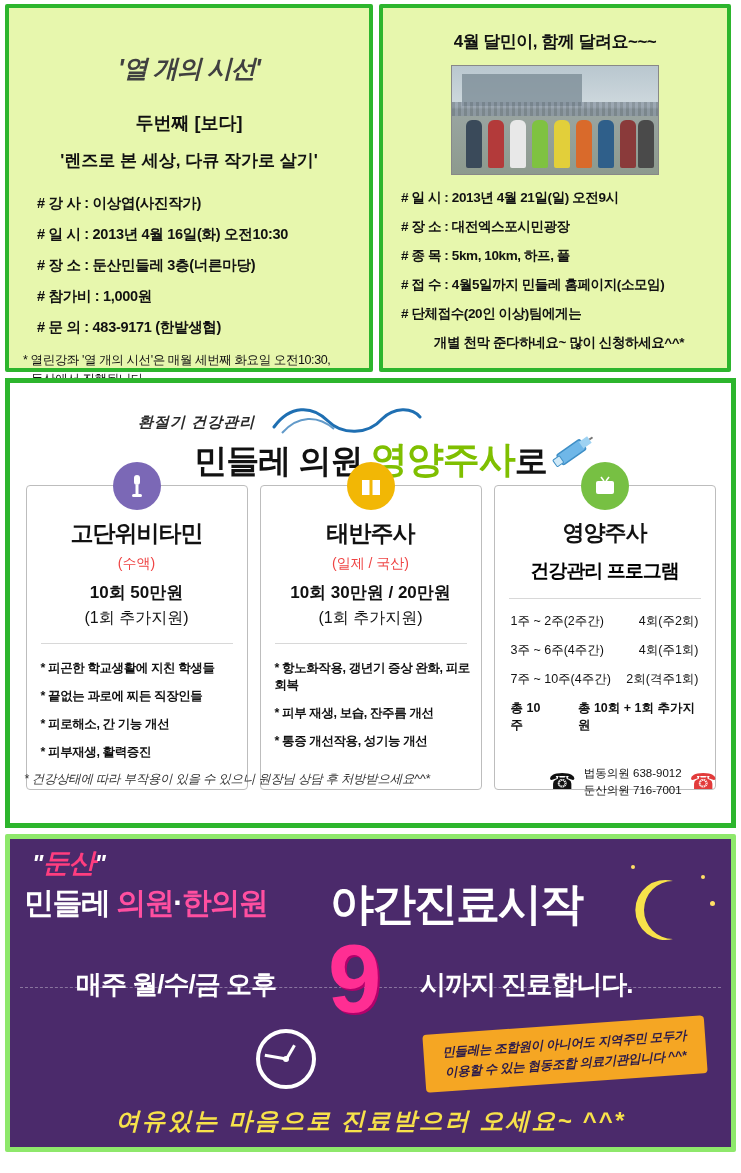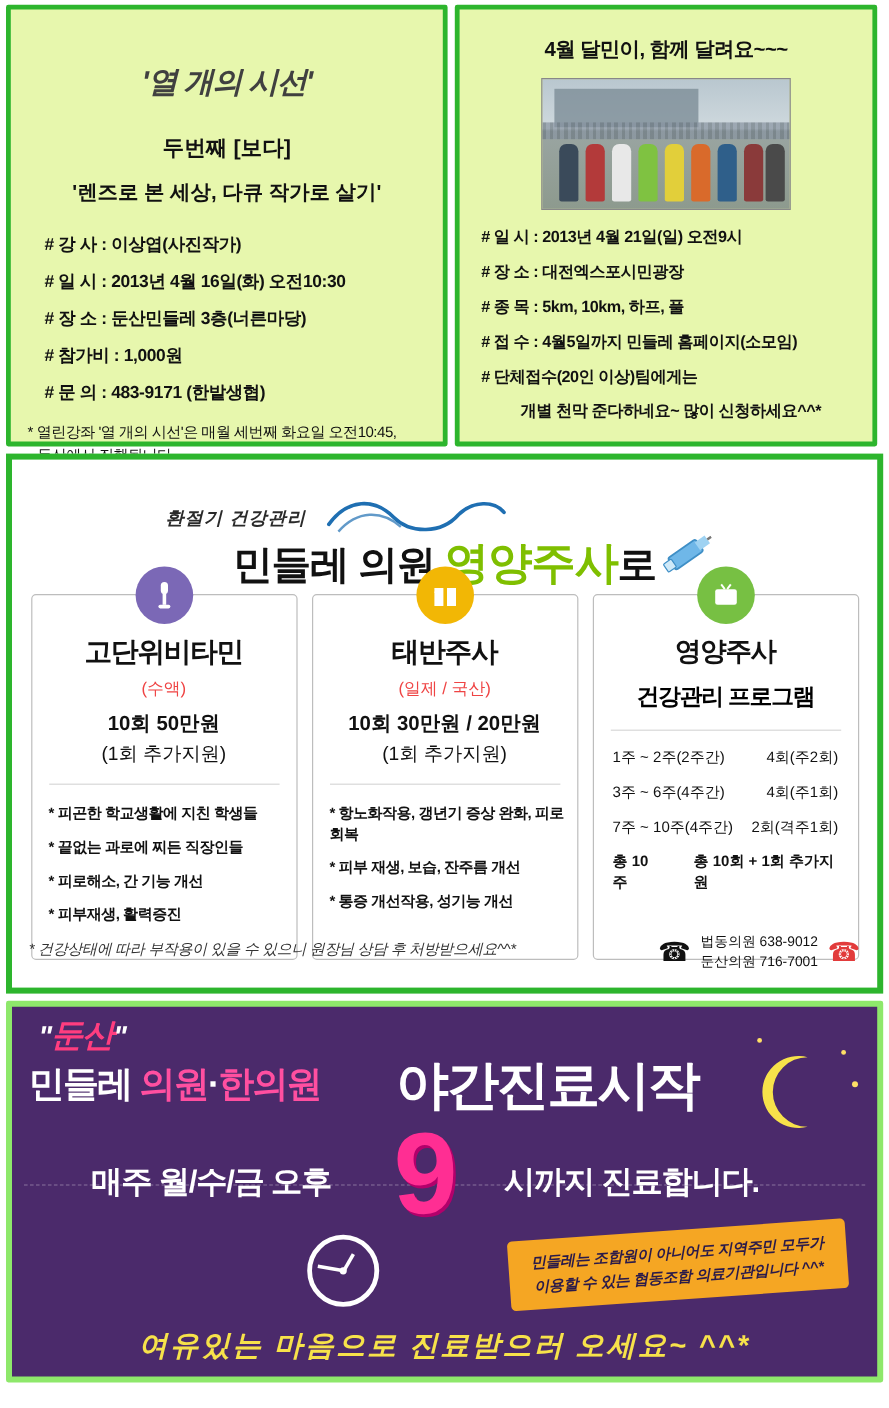--- a/index.html
+++ b/index.html
@@ -97,21 +97,21 @@
   }
   .r-last { text-align: center; font-size: 13.5px; font-weight: bold; color: #111; letter-spacing: -0.4px; }
 
   
   .mid {
     margin: 6px 5px 0 5px;
     border: 5px solid #2db52d;
     background: #ffffff;
     height: 450px;
     position: relative;
-    padding: 24px 10px;
+    padding: 14px 10px;
   }
   .mid-head { position: relative; height: 86px; }
   .script-small {
     position: absolute; left: 118px; top: 16px;
     font-size: 15px; font-weight: bold; color: #2a2a2a;
     font-style: italic; letter-spacing: 1px;
   }
   .wave {
     position: absolute; left: 252px; top: 4px; width: 150px; height: 34px;
   }
@@ -157,21 +157,21 @@
     letter-spacing: -0.4px; font-weight: bold;
   }
   .bullets li:before { content: "* "; }
   .card3 h3 { font-size: 22px; }
   .card3 .prog { text-align: center; font-size: 19px; font-weight: bold; margin-top: 10px; letter-spacing: -1px; }
   .sched { margin-top: 14px; padding: 0 6px; }
   .sched-row { display: flex; justify-content: space-between; font-size: 12.5px; margin-bottom: 12px; color: #111; }
   .sched-row .r { color: #111; }
   .sched-total { display: flex; justify-content: space-between; font-size: 12.5px; color: #111; font-weight: bold; gap: 28px; }
 
-  .mid-foot { position: absolute; left: 0; right: 0; bottom: 4px; height: 42px; }
+  .mid-foot { position: absolute; left: 0; right: 0; bottom: 16px; height: 42px; }
   .disclaimer {
     position: absolute; left: 14px; top: 6px;
     font-size: 12.5px; color: #333; font-style: italic; letter-spacing: -0.3px;
   }
   .phones { position: absolute; right: 14px; top: 0; display: flex; align-items: center; gap: 8px; }
   .phone-glyph { font-size: 22px; color: #111; }
   .phone-lines { font-size: 11.5px; color: #111; line-height: 1.5; }
 
   
   .bottom {
@@ -256,21 +256,21 @@
       <div class="sub1">두번째  [보다]</div>
       <div class="sub2">'렌즈로 본 세상, 다큐 작가로 살기'</div>
       <div class="info-list">
         <div class="info-line">#  강     사 : 이상엽(사진작가)</div>
         <div class="info-line">#  일     시 : 2013년 4월 16일(화) 오전10:30</div>
         <div class="info-line">#  장     소 : 둔산민들레 3층(너른마당)</div>
         <div class="info-line">#  참가비 : 1,000원</div>
         <div class="info-line">#  문     의 : 483-9171 (한밭생협)</div>
       </div>
       <div class="note">
-        <span>* 열린강좌 '열 개의 시선'은 매월 세번째 화요일 오전10:45,</span>
+        <span>* 열린강좌 '열 개의 시선'은 매월 세번째 화요일 오전10:30,</span>
         <span class="indent">둔산에서 진행됩니다.</span>
       </div>
     </div>
 
     <div class="panel-green panel-right">
       <div class="r-title">4월 달민이, 함께 달려요~~~</div>
       <div class="photo">
         <div class="bldg"></div>
         <div class="crowd"></div>
         <div class="person" style="left:14px;background:#3a4a5a;"></div>

